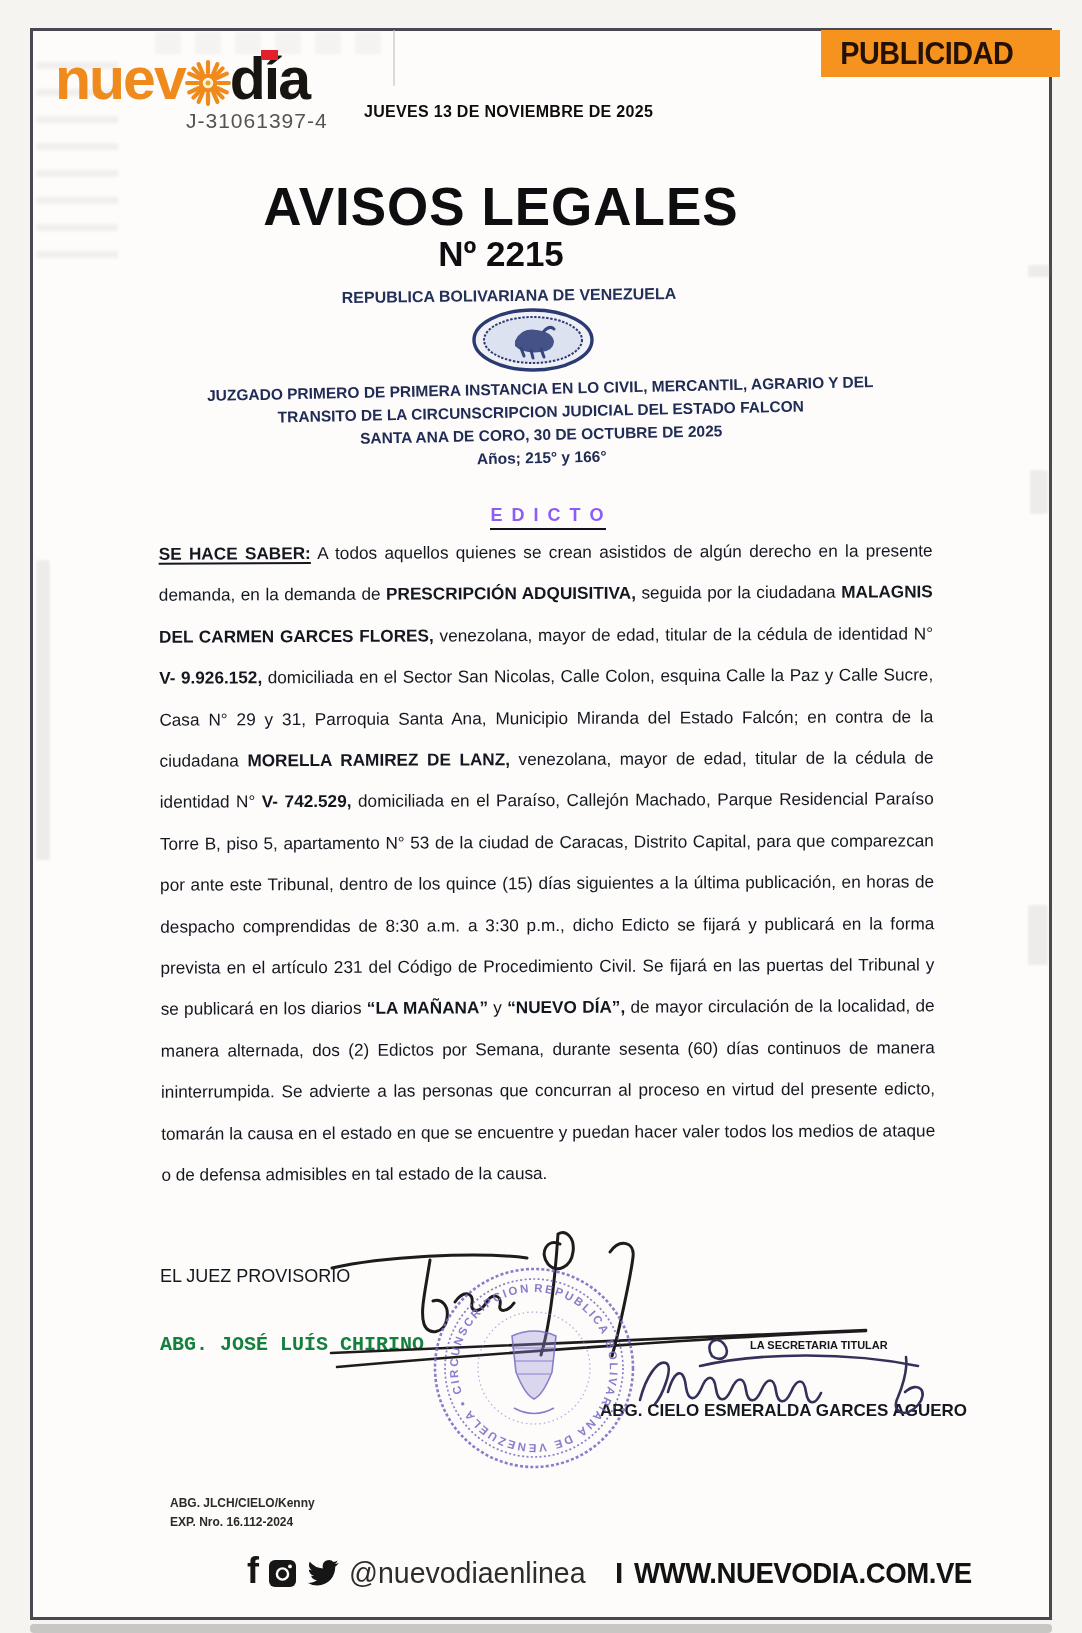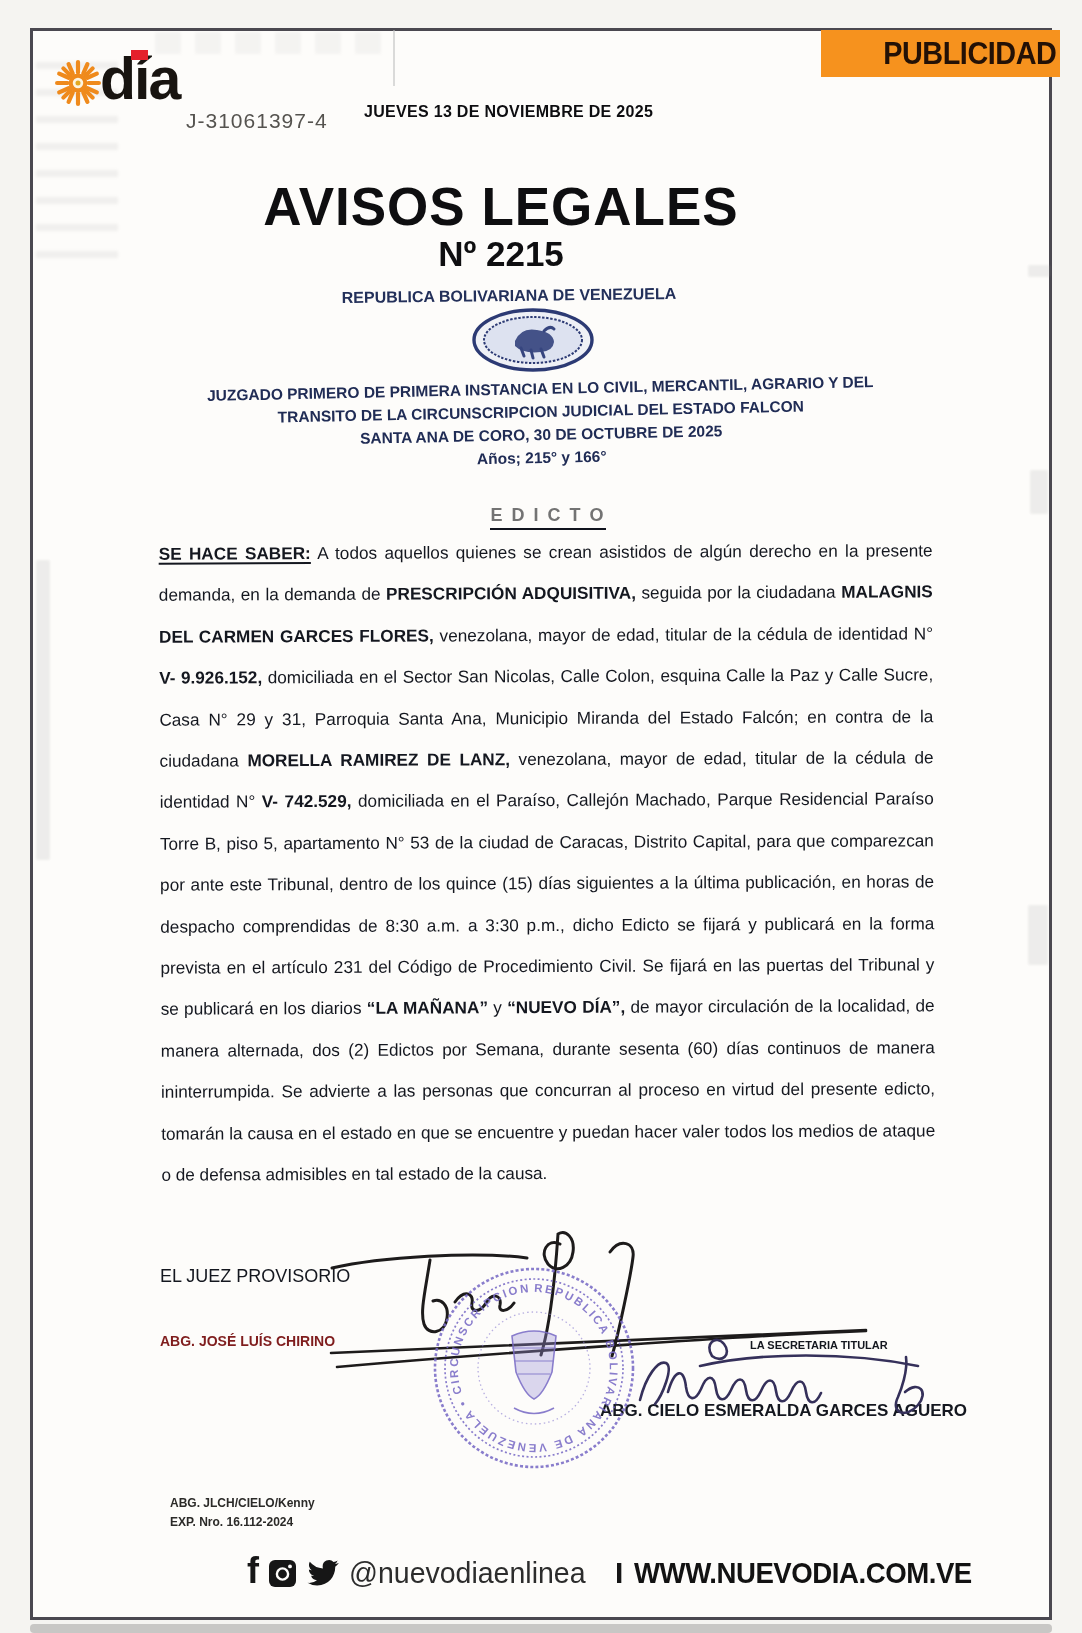--- a/index.html
+++ b/index.html
@@ -32,55 +32,55 @@
   
   .logo{left:55px;top:50px;display:flex;align-items:center;line-height:1;}
   .logo-left{font-size:59px;font-weight:bold;letter-spacing:-2px;color:#EF8A1C;}
   .logo-right{font-size:59px;font-weight:bold;letter-spacing:-2px;color:#181410;position:relative;}
   .logo-sun{width:46px;height:46px;margin:6px -1px 0 0;}
   .red-accent{position:absolute;left:31px;top:0px;width:17px;height:10px;background:#E4202C;}
   .logo-reg{left:186px;top:109px;font-size:21px;color:#55534f;letter-spacing:1px;}
   .head-date{left:364px;top:103px;font-size:16px;font-weight:bold;color:#0d0d10;letter-spacing:.3px;}
   .publicidad{
     left:821px;top:30px;width:239px;height:47px;background:#F6921E;
-    display:flex;align-items:center;justify-content:flex-end;padding-right:4px;box-sizing:border-box;
+    display:flex;align-items:center;padding-right:4px;box-sizing:border-box;
   }
   .publicidad span{
     font-size:32px;font-weight:bold;color:#231106;letter-spacing:-.5px;
     transform:scaleX(.9);transform-origin:right center;display:inline-block;
   }
 
   
   .title{left:0;width:1046px;top:176px;text-align:center;margin-left:-22px;
     font-size:53px;font-weight:bold;color:#0e0e10;letter-spacing:1px;}
   .notice-no{left:0;width:1046px;top:234px;text-align:center;margin-left:-22px;
     font-size:35px;font-weight:bold;color:#0e0e10;}
   .republic{left:0;width:1046px;top:287px;text-align:center;margin-left:-14px;
     font-size:16px;font-weight:bold;color:#23305a;transform:rotate(-.7deg);}
   .seal{left:471px;top:308px;}
   .court{left:0;width:1082px;top:377px;text-align:center;
     font-size:15.5px;font-weight:bold;color:#202c55;line-height:23px;
     transform:rotate(-1.2deg);}
   .edicto-wrap{left:0;width:1096px;top:505px;text-align:center;}
   .edicto{
-    display:inline-block;font-size:18px;font-weight:bold;color:#737373;
+    display:inline-block;font-size:18px;font-weight:bold;color:#8b5cf6;
     letter-spacing:2px;border-bottom:2.5px solid #10131d;padding-bottom:2px;}
 
   
   .body-par{
     left:160px;top:532px;width:774px;
     font-size:17.2px;line-height:41.4px;text-align:justify;color:#14171f;
     transform:rotate(-.25deg);
   }
   .body-par .b{font-weight:bold;}
   .body-par .u{text-decoration:underline;text-decoration-thickness:2px;text-underline-offset:3px;}
 
   
   .juez-label{left:160px;top:1266px;font-size:18px;font-weight:normal;color:#14171f;}
-  .juez-name{left:160px;top:1333px;font-size:14px;font-weight:bold;color:#7f1d1d;}
+  .juez-name{left:160px;top:1333px;font-size:20px;font-weight:bold;color:#15803d;font-family:Liberation Mono, monospace;}
   .secretaria-label{left:750px;top:1339px;font-size:11px;font-weight:bold;color:#14171f;}
   .secretaria-name{left:600px;top:1401px;font-size:17px;font-weight:bold;color:#14171f;}
   .exp-block{left:170px;top:1494px;font-size:12px;font-weight:bold;color:#2b2a28;line-height:19px;}
 
   .overlay{left:0;top:0;pointer-events:none;}
 
   
   .footer{left:247px;top:1556px;display:flex;align-items:center;gap:9px;}
   .fb-f{font-size:36px;font-weight:bold;color:#161616;line-height:1;margin-top:-4px;}
   .footer-handle{font-size:30px;color:#2c2c2c;transform:scaleX(.95);transform-origin:left;white-space:nowrap;}
@@ -96,20 +96,21 @@
 
 <div class="abs art-left"></div>
 <div class="abs art-top"></div>
 <div class="abs art-vline"></div>
 <div class="abs art-dot" style="left:1028px;top:265px;width:22px;height:12px;"></div>
 <div class="abs art-dot" style="left:1030px;top:470px;width:18px;height:44px;"></div>
 <div class="abs art-dot" style="left:1028px;top:905px;width:20px;height:60px;"></div>
 <div class="abs art-dot" style="left:36px;top:560px;width:14px;height:300px;"></div>
 
 <div class="abs logo">
+  <span class="logo-left">nuev</span>
   <svg class="logo-sun" viewBox="0 0 44 44">
     <g stroke="#EF8A1C" stroke-width="4" stroke-linecap="round">
       <line x1="22" y1="2" x2="22" y2="12"></line>
         <line x1="22" y1="32" x2="22" y2="42"></line>
       <line x1="2" y1="22" x2="12" y2="22"></line>
         <line x1="32" y1="22" x2="42" y2="22"></line>
       <line x1="8" y1="8" x2="15" y2="15"></line>
         <line x1="29" y1="29" x2="36" y2="36"></line>
       <line x1="8" y1="36" x2="15" y2="29"></line>
         <line x1="29" y1="15" x2="36" y2="8"></line>

